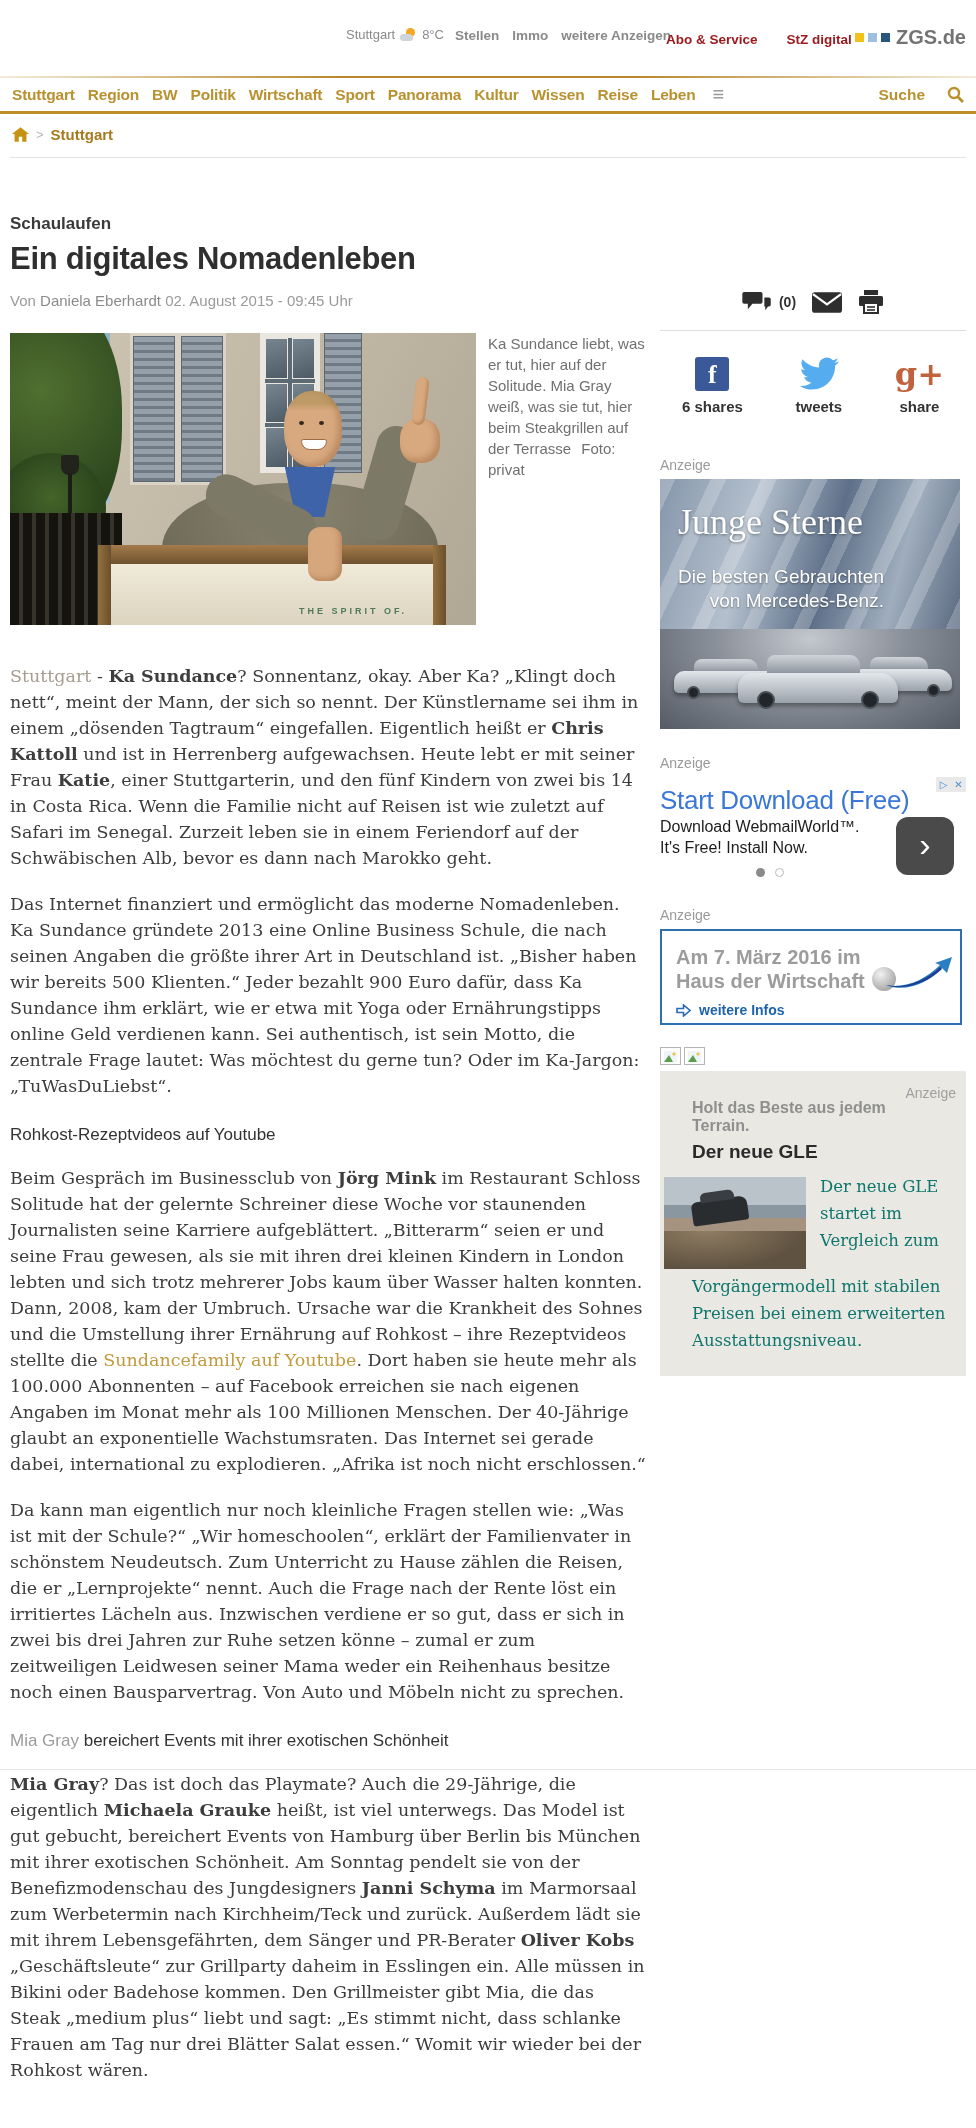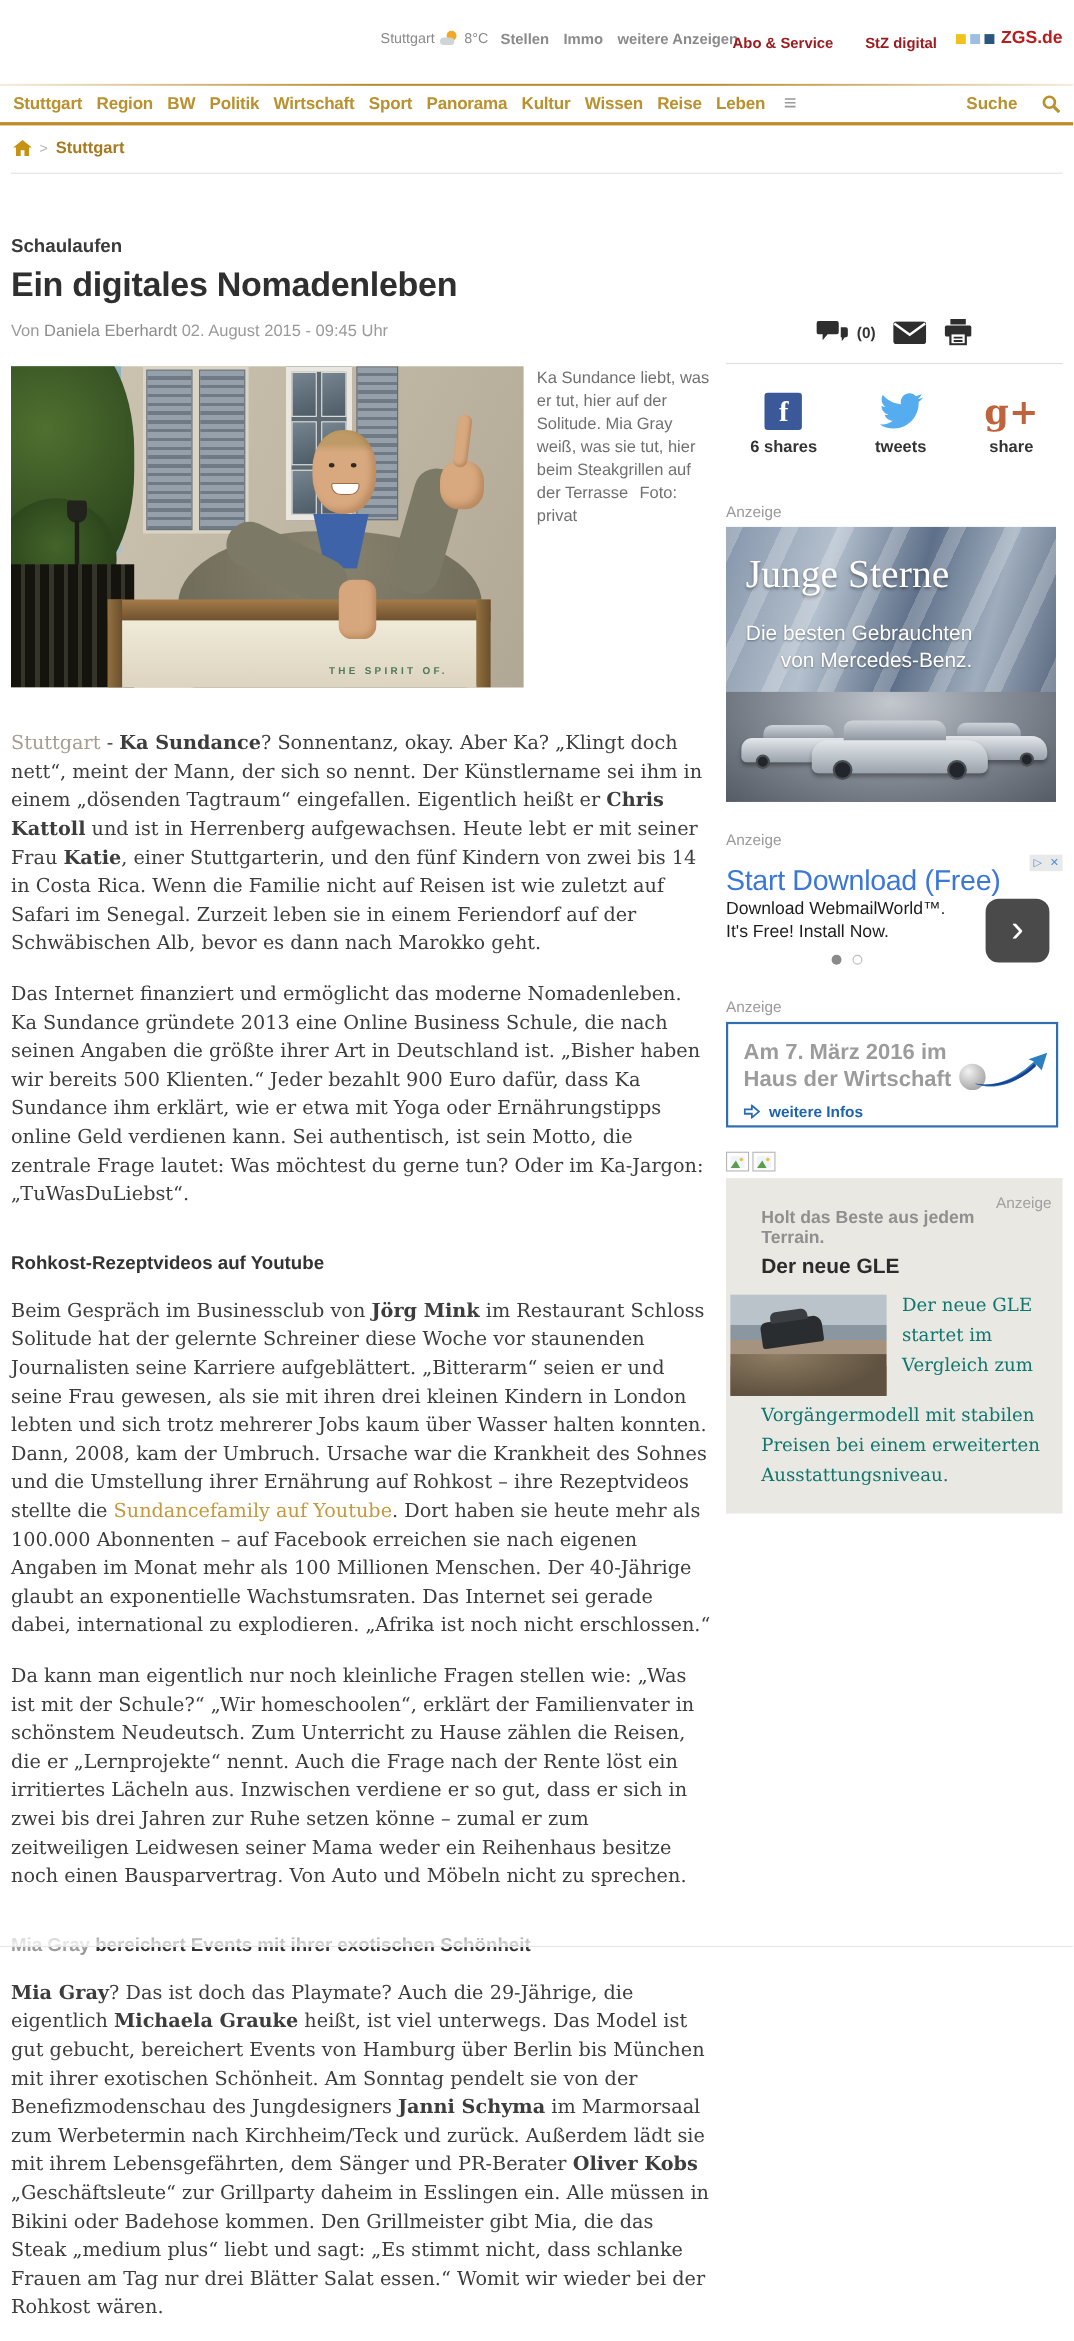--- a/index.html
+++ b/index.html
@@ -15,21 +15,21 @@
   .wicon { position:relative; width:17px; height:13px; }
   .wicon .sun { position:absolute; left:6px; top:0; width:9px; height:9px; border-radius:50%; background:#f5a623; }
   .wicon .cloud { position:absolute; left:0; bottom:0; width:13px; height:7px; border-radius:6px; background:#cfd4d8; }
   .quick-links { position:absolute; left:455px; top:28px; display:flex; gap:13px; }
   .quick-links a { font-size:13.5px; font-weight:700; color:#8a8a8a; text-decoration:none; }
   .service-links { position:absolute; left:666px; top:32px; display:flex; gap:29px; }
   .service-links a { font-size:13.5px; font-weight:700; color:#9b1c20; text-decoration:none; }
   .zgs { position:absolute; right:10px; top:26px; display:flex; align-items:center; gap:4px; }
   .zgs .sq { width:9px; height:9px; display:inline-block; }
   .zgs .sq1 { background:#f2c21c; } .zgs .sq2 { background:#9dc0e0; } .zgs .sq3 { background:#28567f; }
-  .zgs .zgs-label { font-size:16px; font-weight:700; color:#b91c1c; margin-left:2px; }
+  .zgs .zgs-label { font-size:20px; font-weight:700; color:#737373; margin-left:2px; }
 
   
   .gold-hairline { height:2px; background:linear-gradient(to right,#f3ecd9,#b8872b 35%,#b8872b 65%,#f3ecd9); }
   .main-nav { position:relative; height:33px; display:flex; align-items:center; padding:0 12px; }
   .main-nav a.nav-item { font-size:15.5px; font-weight:700; color:#b9912f; text-decoration:none; margin-right:13px; letter-spacing:-0.2px; }
   .hamburger { font-size:20px; color:#9a9a9a; margin-left:4px; cursor:pointer; }
   .search-box { margin-left:auto; display:flex; align-items:center; gap:22px; }
   .search-box .search-label { font-size:15.5px; color:#b9912f; font-weight:700; }
   .goldbar { height:3px; background:#bd8c28; }
 
@@ -50,21 +50,21 @@
   .byline { margin-top:15px; font-size:15px; color:#9a9a9a; }
   .byline a { color:#8b8b8b; text-decoration:none; }
   .lead { margin-top:17px; font-family:"DejaVu Serif","Liberation Serif",serif; font-weight:700;
           font-size:19px; line-height:30px; color:#333; }
   .figure-row { margin-top:24px; display:flex; }
   .figcap { width:158px; margin-left:12px; font-size:15px; line-height:21px; color:#707070; }
   .figcap .credit { }
   .article-body p.body-p { margin-top:20px; font-family:"DejaVu Serif","Liberation Serif",serif;
           font-size:17.5px; line-height:26px; color:#3d3d3d; }
   .article-body p.body-p:first-child { margin-top:38px; }
-  h2.subhead { margin-top:40px; font-size:17px; font-weight:700; color:#333; }
+  h2.subhead { margin-top:26px; font-size:17px; font-weight:400; color:#333; }
   .seg-b { font-weight:700; }
   .seg-link { color:#c29a3d; cursor:pointer; }
   .seg-dateline { color:#a49d90; }
   .seg-gray { color:#9b9b9b; }
   .seg-dark { color:#333; }
 
   
   .photo { position:relative; width:466px; height:292px; overflow:hidden; background:linear-gradient(115deg,#cfc7b4,#beb5a2 60%,#b0a795); flex:none; }
   .ph-sky { position:absolute; left:0; top:0; width:100px; height:170px; background:linear-gradient(#8fb3c4,#a9c2cc); }
   .ph-tree { position:absolute; left:-28px; top:-34px; width:140px; height:240px; border-radius:46%;

